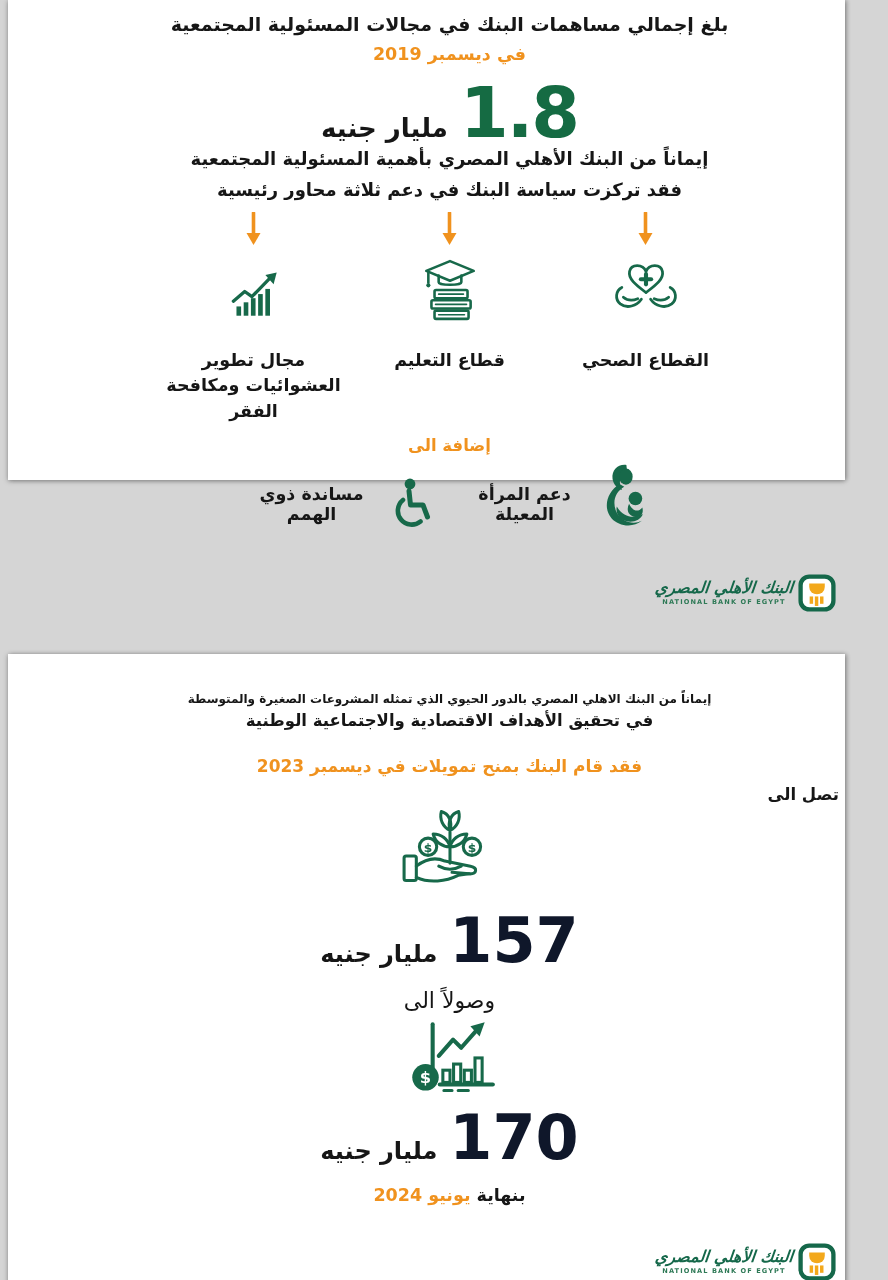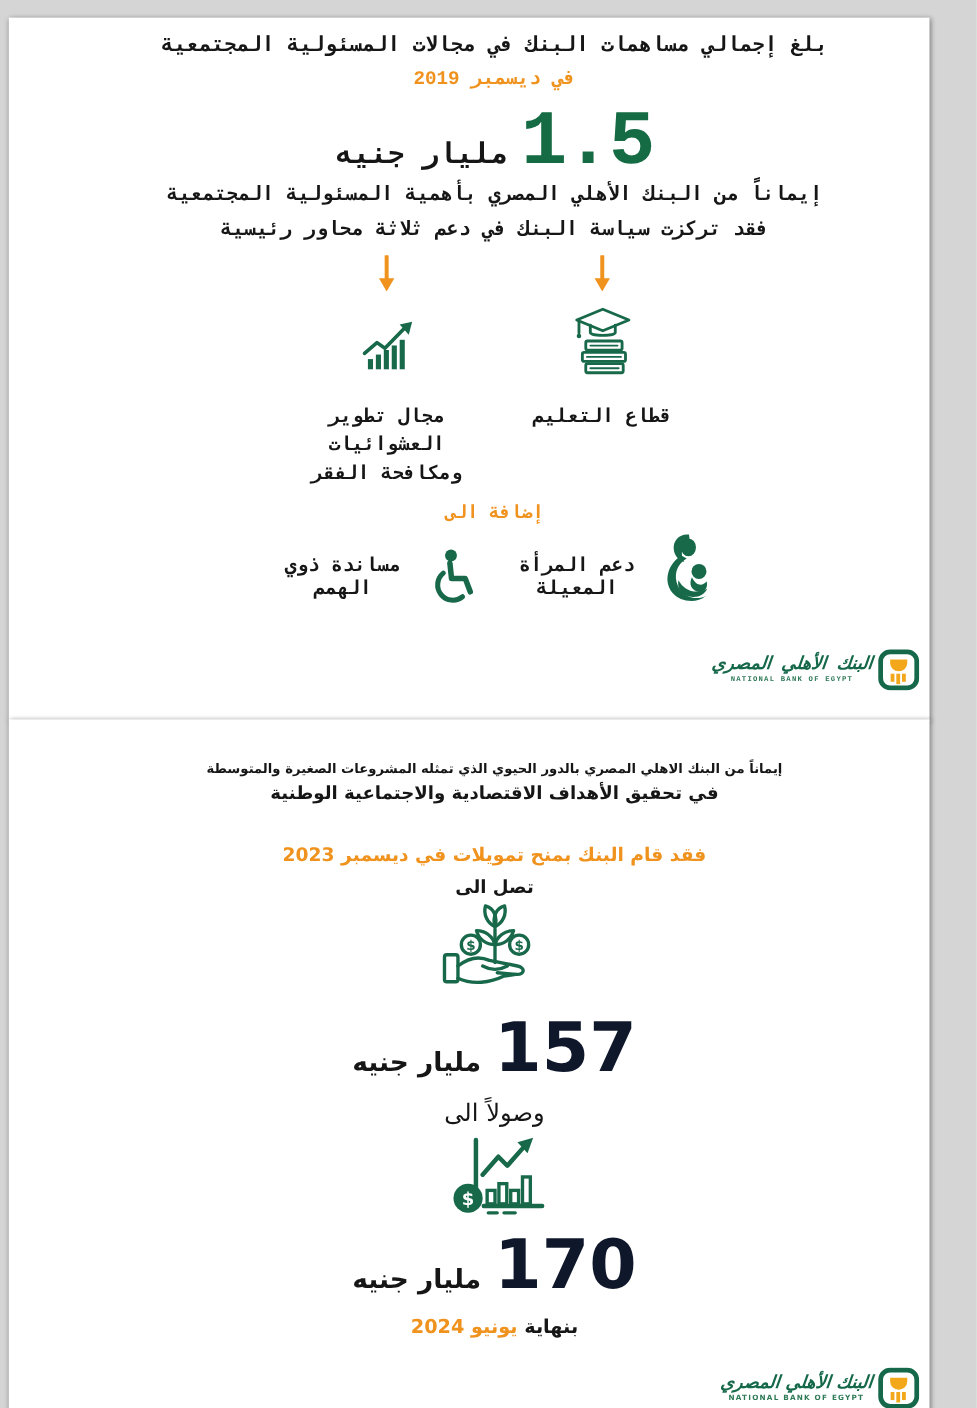--- a/index.html
+++ b/index.html
@@ -6,21 +6,21 @@
   body{
     width:888px;height:1280px;position:relative;overflow:hidden;
     background:#d5d5d5;
     font-family:"DejaVu Sans", sans-serif;
     -webkit-font-smoothing:antialiased;
   }
   .card{
     position:absolute;left:8px;width:837px;background:#ffffff;
     box-shadow:0 1px 5px rgba(0,0,0,.35), 2px 0 4px rgba(0,0,0,.18);
   }
-  #card1{top:16px;height:640px;font-family:Liberation Mono, monospace;}
+  #card1{top:0;height:480px;}
   #card2{top:654px;height:700px;}
   .inner{
     direction:rtl;text-align:center;
     margin-left:52px;margin-right:6px;
     color:#161616;
   }
   
   .p1-title{font-size:19px;font-weight:bold;padding-top:13px;white-space:nowrap;}
   .p1-date{font-size:17.5px;font-weight:bold;color:#F0921E;margin-top:9px;}
   .bigrow{display:flex;direction:rtl;justify-content:center;align-items:baseline;gap:12px;margin-top:14px;}
@@ -34,22 +34,22 @@
   .picon{height:68px;margin-top:9px;display:flex;align-items:flex-end;justify-content:center;}
   .plabel{margin-top:26px;font-size:17.5px;font-weight:bold;line-height:1.45;max-width:182px;}
   .addition{color:#F0921E;font-size:16.5px;font-weight:bold;margin-top:12px;}
   .extras{display:flex;direction:rtl;justify-content:center;gap:26px;margin-top:4px;}
   .extra{width:190px;display:flex;align-items:center;}
   .eicon{height:76px;display:flex;align-items:flex-end;justify-content:center;}
   .elabel{margin-top:13px;font-size:17.5px;font-weight:bold;}
   
   .p2-intro{font-size:12px;font-weight:bold;padding-top:34px;line-height:1.9;white-space:nowrap;}
   .p2-intro2{font-size:16.5px;font-weight:bold;white-space:nowrap;}
-  .p2-highlight{font-size:17px;font-weight:bold;color:#F0921E;margin-top:38px;}
-  .p2-small{font-size:16.5px;font-weight:bold;margin-top:9px;}
+  .p2-highlight{font-size:17px;font-weight:bold;color:#F0921E;margin-top:26px;}
+  .p2-small{font-size:16.5px;font-weight:bold;margin-top:9px;text-align:right;}
   .cicon{margin-top:4px;display:flex;justify-content:center;}
   .valrow{display:flex;direction:rtl;justify-content:center;align-items:baseline;gap:12px;margin-top:2px;}
   .valnum{font-size:62px;font-weight:bold;color:#0f172a;line-height:1.0;}
   .valunit{font-size:24px;font-weight:bold;}
   .p2-upto{font-size:22px;font-weight:normal;margin-top:16px;}
   .endline{font-size:17.5px;font-weight:bold;margin-top:16px;}
   .endline .orange{color:#F0921E;}
   
   .logo{position:absolute;right:9px;display:flex;direction:ltr;align-items:center;gap:5px;}
   #card1 .logo{top:574px;}
@@ -61,29 +61,49 @@
 </style>
 </head>
 <body>
 
 <div class="card" id="card1">
   <div class="inner">
     <div class="p1-title">بلغ إجمالي مساهمات البنك في مجالات المسئولية المجتمعية</div>
     <div class="p1-date">في ديسمبر 2019</div>
 
     <div class="bigrow">
-      <span class="bignum">1.5</span>
+      <span class="bignum">1.8</span>
       <span class="bigunit">مليار جنيه</span>
     </div>
 
     <div class="p1-line">إيماناً من البنك الأهلي المصري بأهمية المسئولية المجتمعية</div>
     <div class="p1-line2">فقد تركزت سياسة البنك في دعم ثلاثة محاور رئيسية</div>
 
     <div class="pillars">
 
+      <div class="pillar">
+        <span class="arrow-down">
+          <svg width="15" height="33" viewBox="0 0 15 33">
+              <line x1="7.5" y1="1" x2="7.5" y2="22" stroke="#F0921E" stroke-width="3.6" stroke-linecap="round"></line>
+              <polygon points="0.5,21 14.5,21 7.5,33" fill="#F0921E"></polygon>
+            </svg>
+        </span>
+        <span class="picon">
+          <svg width="72" height="64" viewBox="0 0 70 62" fill="none" stroke="#17694A" stroke-width="2.7" stroke-linecap="round" stroke-linejoin="round">
+            <path d="M35 13 C32 5.5 20.5 5.5 19 13 C17.5 20.5 26 26.5 35 33.5 C44 26.5 52.5 20.5 51 13 C49.5 5.5 38 5.5 35 13 Z"></path>
+            <line x1="35" y1="15.5" x2="35" y2="25.5" stroke-width="4"></line>
+            <line x1="30" y1="20.5" x2="40" y2="20.5" stroke-width="4"></line>
+            <path d="M30.5 40 C26 46.5 16.5 49.5 10 44.5 C4.5 40 5.5 31.5 11.5 28.5"></path>
+            <path d="M13 38 C16.5 41 22 41.5 27 39.5"></path>
+            <path d="M39.5 40 C44 46.5 53.5 49.5 60 44.5 C65.5 40 64.5 31.5 58.5 28.5"></path>
+            <path d="M57 38 C53.5 41 48 41.5 43 39.5"></path>
+          </svg>
+        </span>
+        <div class="plabel">القطاع الصحي</div>
+      </div>
 
       <div class="pillar">
         <span class="arrow-down">
           <svg width="15" height="33" viewBox="0 0 15 33">
               <line x1="7.5" y1="1" x2="7.5" y2="22" stroke="#F0921E" stroke-width="3.6" stroke-linecap="round"></line>
               <polygon points="0.5,21 14.5,21 7.5,33" fill="#F0921E"></polygon>
             </svg>
         </span>
         <span class="picon">
           <svg width="66" height="64" viewBox="0 0 64 62" fill="none" stroke="#17694A" stroke-width="2.5" stroke-linecap="round" stroke-linejoin="round">

